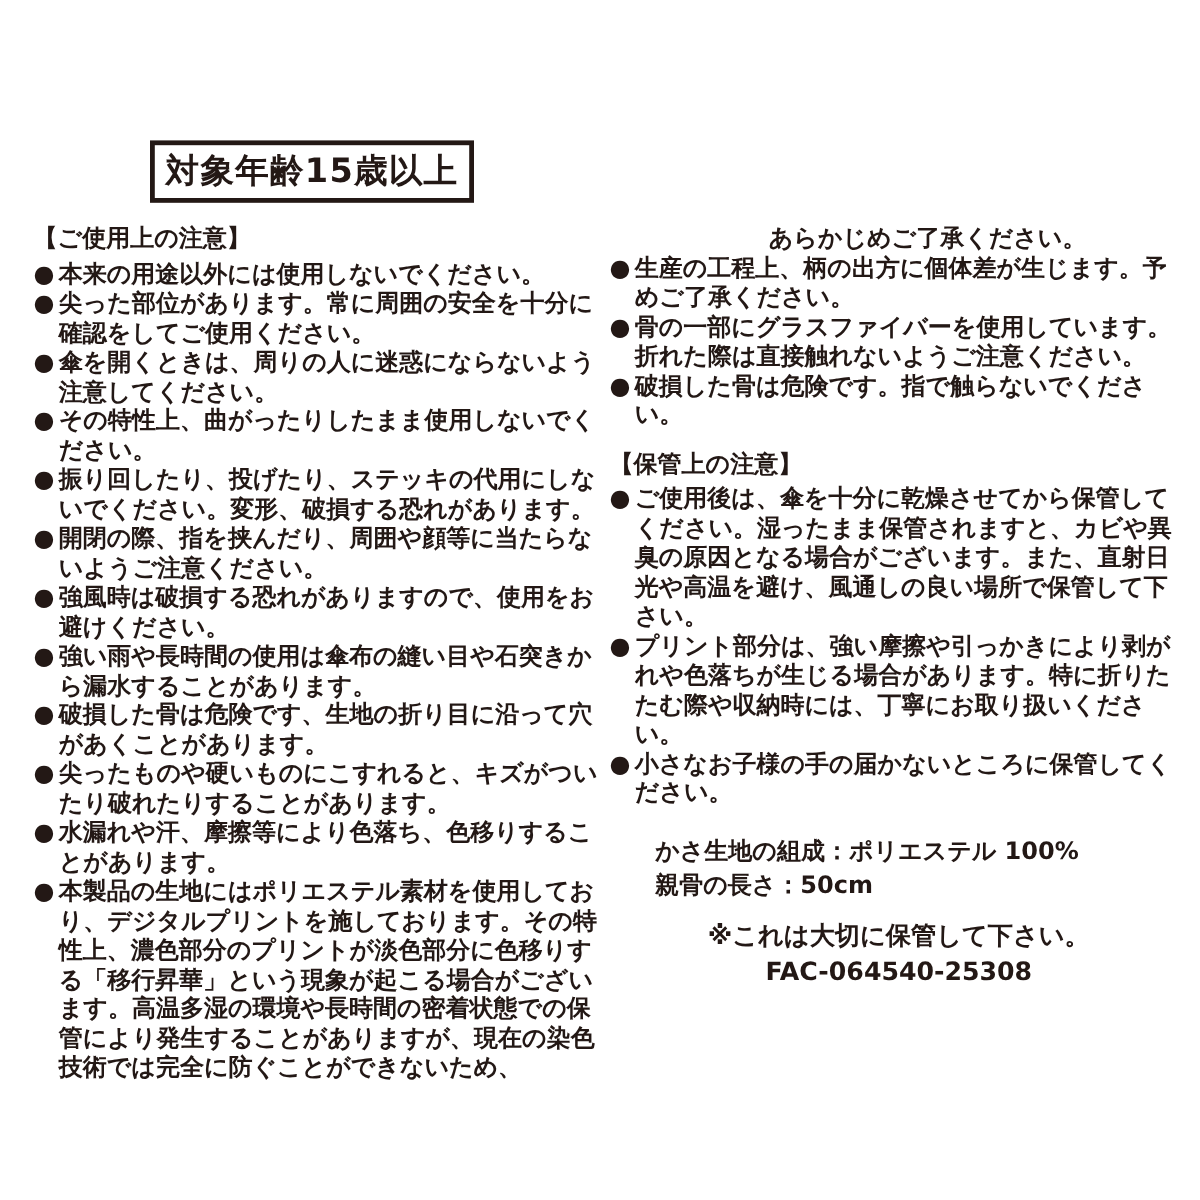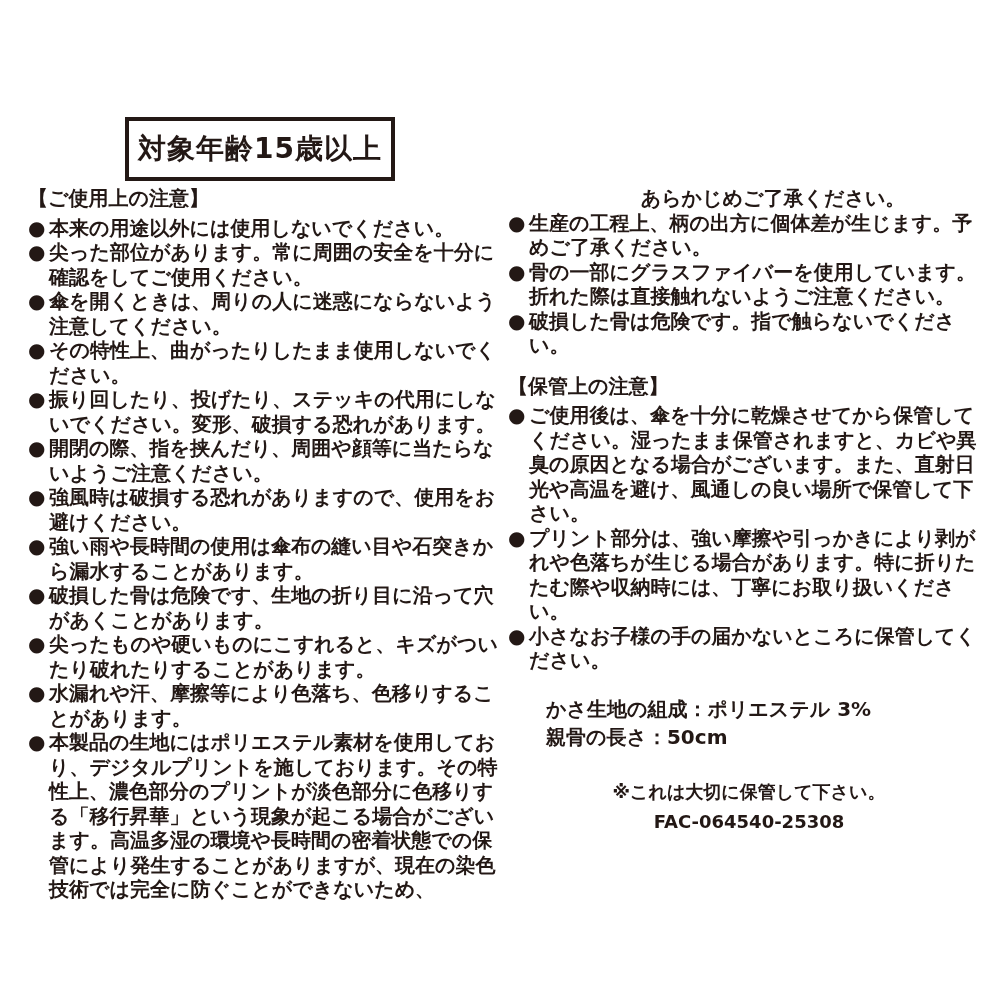--- a/index.html
+++ b/index.html
@@ -9,21 +9,21 @@
     background: #ffffff;
     color: #231815;
     font-family: "DejaVu Sans", sans-serif;
     font-weight: bold;
     overflow: hidden;
   }
 
   .age-box {
     position: absolute;
     left: 125px; top: 117px;
-    width: 270px; height: 64px;
+    width: 270px; height: 52px;
     border: 4px solid #231815;
     display: flex;
     align-items: center;
     justify-content: center;
     font-size: 28px;
     letter-spacing: 1px;
     white-space: nowrap;
   }
 
   .col {
@@ -50,24 +50,24 @@
     text-align: center;
   }
 
   .specs {
     margin-top: 22px;
     padding-left: 38px;
     line-height: 28px;
   }
 
   .keep-note {
-    margin-top: 26px;
+    margin-top: 14px;
     text-align: center;
     line-height: 30px;
-    font-size: 18px;
+    font-size: 21px;
   }
 </style>
 </head>
 <body>
 
 <div class="age-box">
   <span>対象年齢15歳以上</span>
 </div>
 
 <div class="col col-left">
@@ -151,21 +151,21 @@
         <span class="marker">●</span>
         <span class="txt">プリント部分は、強い摩擦や引っかきにより剥がれや色落ちが生じる場合があります。特に折りたたむ際や収納時には、丁寧にお取り扱いください。</span>
       </div>
       <div class="bullet-item">
         <span class="marker">●</span>
         <span class="txt">小さなお子様の手の届かないところに保管してください。</span>
       </div>
     </div>
 
   <div class="specs">
-    <div>かさ生地の組成：ポリエステル 3%</div>
+    <div>かさ生地の組成：ポリエステル 100%</div>
     <div>親骨の長さ：50cm</div>
   </div>
 
   <div class="keep-note">
     <div>※これは大切に保管して下さい。</div>
     <div>FAC-064540-25308</div>
   </div>
 </div>
 
 </body></html>

